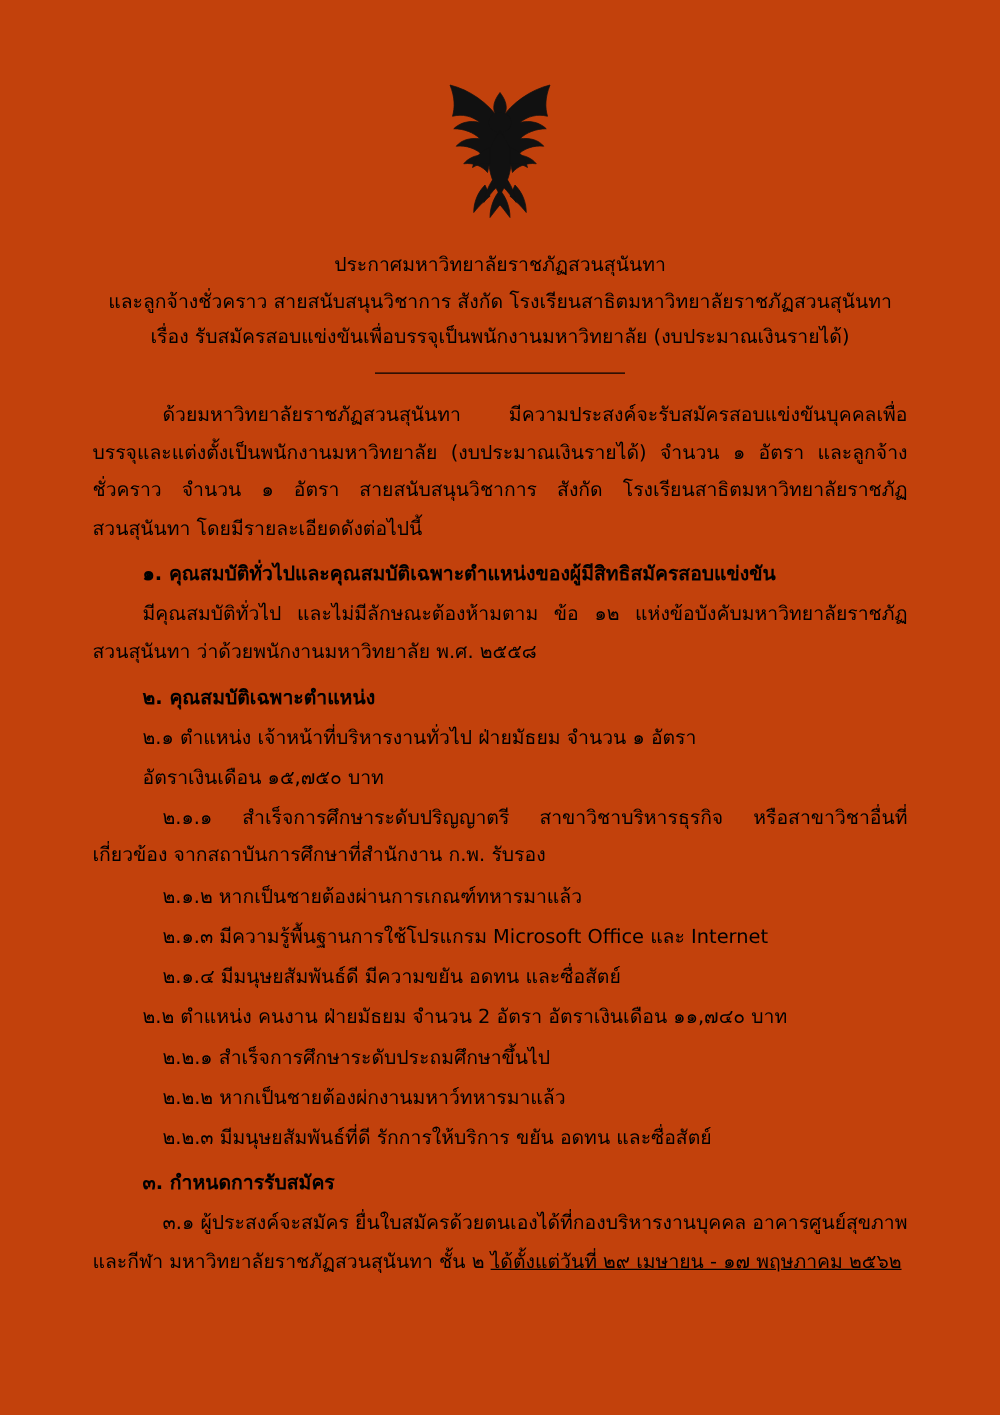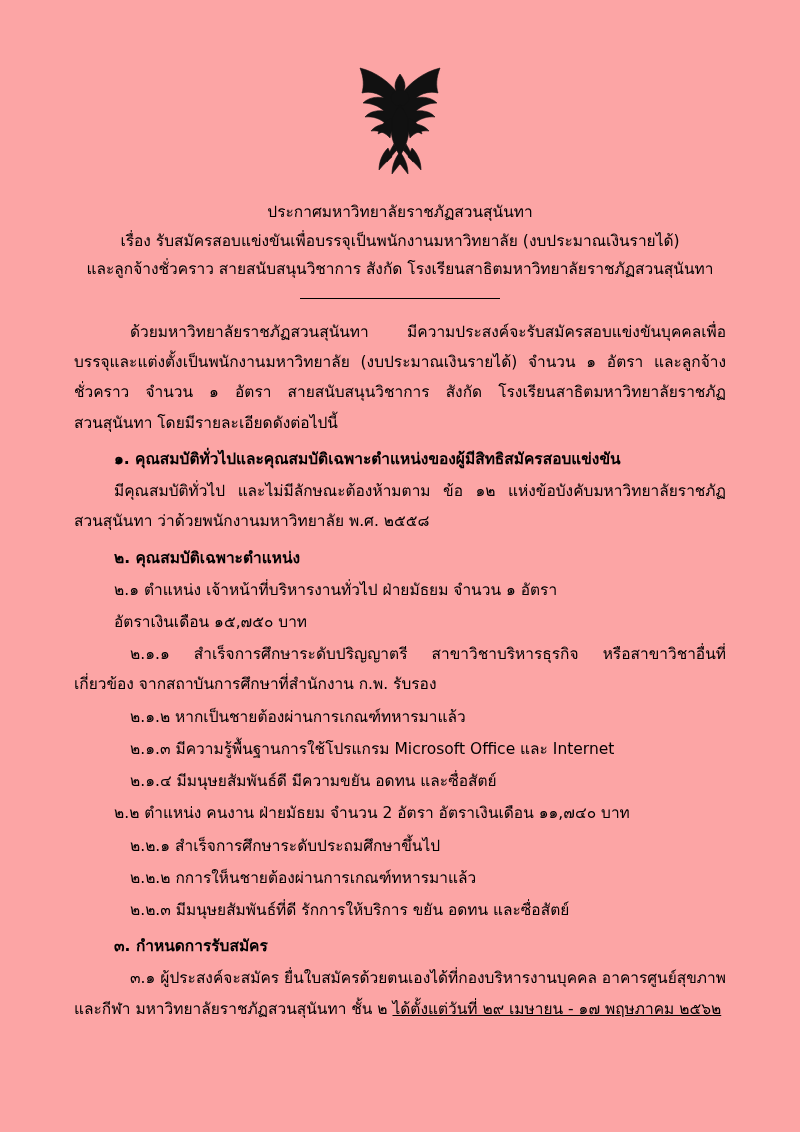--- a/index.html
+++ b/index.html
@@ -9,21 +9,21 @@
   }
   body {
     font-family: "DejaVu Sans", "Liberation Sans", sans-serif;
     color: #000000;
   }
   .page {
     position: relative;
     width: 800px;
     height: 1132px;
     margin: 0 auto;
-    background: #fca5a5;
+    background: #c2410c;
     box-sizing: border-box;
     padding: 46px 74px 40px 74px;
     overflow: hidden;
   }
 
   
   .emblem-wrap {
     display: flex;
     justify-content: center;
     align-items: flex-start;
@@ -116,22 +116,22 @@
         <path d="M72 88 C78 94 81 102 81 110 C76 104 72 100 68 97 Z"></path>
 
         <path d="M54 84 C50 90 48 96 47 102 C51 97 54 93 57 90 Z"></path>
         <path d="M66 84 C70 90 72 96 73 102 C69 97 66 93 63 90 Z"></path>
       </g>
     </svg>
   </div>
 
   <div class="header">
     <span class="line">ประกาศมหาวิทยาลัยราชภัฏสวนสุนันทา</span>
+    <span class="line">และลูกจ้างชั่วคราว สายสนับสนุนวิชาการ สังกัด โรงเรียนสาธิตมหาวิทยาลัยราชภัฏสวนสุนันทา</span>
     <span class="line">เรื่อง   รับสมัครสอบแข่งขันเพื่อบรรจุเป็นพนักงานมหาวิทยาลัย (งบประมาณเงินรายได้)</span>
-    <span class="line">และลูกจ้างชั่วคราว สายสนับสนุนวิชาการ สังกัด โรงเรียนสาธิตมหาวิทยาลัยราชภัฏสวนสุนันทา</span>
   </div>
 
   <div class="rule-wrap">
     <div class="rule"></div>
   </div>
 
   <div class="body">
 
     <p class="indent">ด้วยมหาวิทยาลัยราชภัฏสวนสุนันทา มีความประสงค์จะรับสมัครสอบแข่งขันบุคคลเพื่อบรรจุและแต่งตั้งเป็นพนักงานมหาวิทยาลัย (งบประมาณเงินรายได้) จำนวน ๑ อัตรา และลูกจ้างชั่วคราว จำนวน ๑  อัตรา  สายสนับสนุนวิชาการ  สังกัด  โรงเรียนสาธิตมหาวิทยาลัยราชภัฏสวนสุนันทา  โดยมีรายละเอียดดังต่อไปนี้</p>
 
@@ -143,20 +143,20 @@
     <p class="heading-indent">๒.๑ ตำแหน่ง เจ้าหน้าที่บริหารงานทั่วไป ฝ่ายมัธยม จำนวน ๑ อัตรา</p>
     <p class="heading-indent">อัตราเงินเดือน ๑๕,๗๕๐ บาท</p>
 
     <p class="indent">๒.๑.๑  สำเร็จการศึกษาระดับปริญญาตรี สาขาวิชาบริหารธุรกิจ หรือสาขาวิชาอื่นที่เกี่ยวข้อง จากสถาบันการศึกษาที่สำนักงาน ก.พ. รับรอง</p>
     <p class="indent">๒.๑.๒  หากเป็นชายต้องผ่านการเกณฑ์ทหารมาแล้ว</p>
     <p class="indent">๒.๑.๓  มีความรู้พื้นฐานการใช้โปรแกรม Microsoft Office และ Internet</p>
     <p class="indent">๒.๑.๔  มีมนุษยสัมพันธ์ดี มีความขยัน อดทน และซื่อสัตย์</p>
 
     <p class="heading-indent">๒.๒ ตำแหน่ง คนงาน ฝ่ายมัธยม จำนวน 2 อัตรา อัตราเงินเดือน ๑๑,๗๔๐ บาท</p>
     <p class="indent">๒.๒.๑  สำเร็จการศึกษาระดับประถมศึกษาขึ้นไป</p>
-    <p class="indent">๒.๒.๒  กการให็นชายต้องผ่านการเกณฑ์ทหารมาแล้ว</p>
+    <p class="indent">๒.๒.๒  หากเป็นชายต้องผ่กงานมหาว์ทหารมาแล้ว</p>
     <p class="indent">๒.๒.๓  มีมนุษยสัมพันธ์ที่ดี รักการให้บริการ ขยัน อดทน และซื่อสัตย์</p>
 
     <p class="heading">๓. กำหนดการรับสมัคร</p>
     <p class="indent"><span>๓.๑ ผู้ประสงค์จะสมัคร ยื่นใบสมัครด้วยตนเองได้ที่กองบริหารงานบุคคล  อาคารศูนย์สุขภาพและกีฬา มหาวิทยาลัยราชภัฏสวนสุนันทา ชั้น ๒ </span><span class="underline">ได้ตั้งแต่วันที่ ๒๙ เมษายน - ๑๗ พฤษภาคม ๒๕๖๒</span></p>
 
   </div>
 </div>
 
 </body></html>

